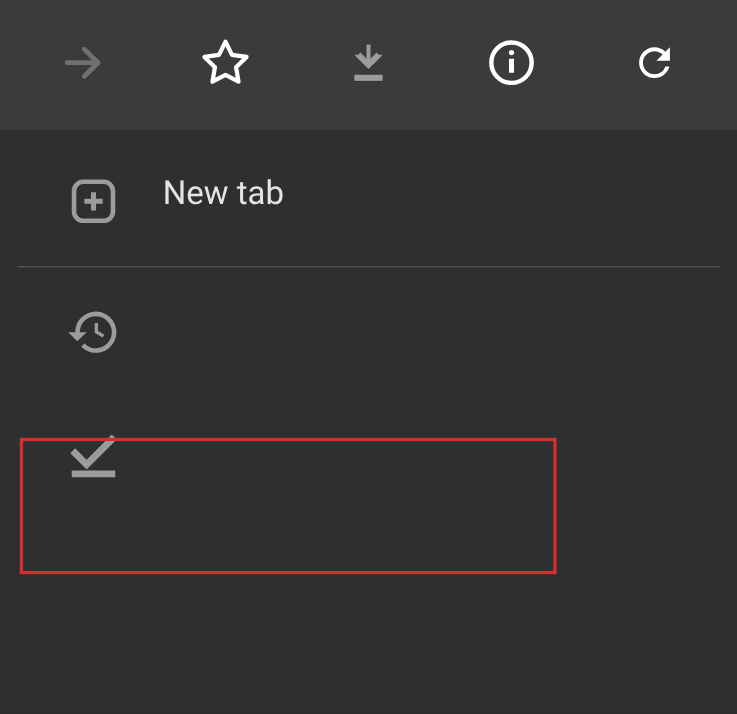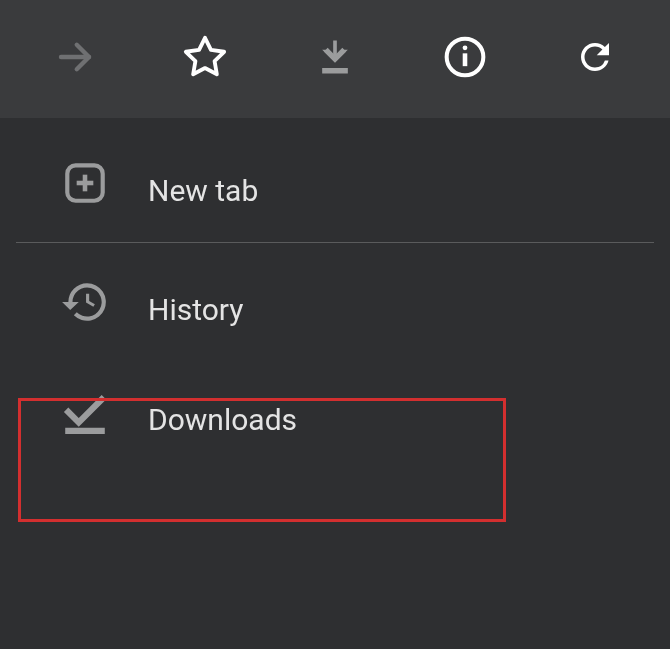--- a/index.html
+++ b/index.html
@@ -28,25 +28,24 @@
       display: flex;
       align-items: center;
       justify-content: center;
       cursor: pointer;
     }
     .menu-list {
       padding-top: 10px;
     }
     .menu-item {
       display: flex;
-      align-items: flex-end;
-      padding: 30px 40px;
+      align-items: flex-start;
+      padding: 30px 60px;
       cursor: pointer;
       position: relative;
-      margin-left: 20px;
     }
     .menu-icon {
       width: 50px;
       height: 50px;
       display: flex;
       align-items: center;
       justify-content: center;
       margin-right: 38px;
       flex-shrink: 0;
     }
@@ -135,28 +134,26 @@
 
   <div class="divider"></div>
 
   <div class="menu-item">
     <span class="menu-icon">
       <svg width="50" height="50" viewBox="0 0 24 24" fill="#9b9c9d">
         <path d="M13 3a9 9 0 0 0-9 9H1l3.9 3.9L9 12H6a7 7 0 1 1 2.05 4.95l-1.41 1.41A9 9 0 1 0 13 3z"></path>
         <path d="M12.5 8v4.25l3.5 2.08.75-1.23-2.75-1.6V8z"></path>
       </svg>
     </span>
-    <span class="menu-label">History</span>
   </div>
 
   <div class="menu-item">
     <span class="menu-icon">
       <svg width="50" height="50" viewBox="0 0 24 24" fill="none" stroke="#9b9c9d" stroke-width="3" stroke-linecap="square" stroke-linejoin="miter">
         <polyline points="4 12 9 17 20 6"></polyline>
         <line x1="4" y1="21" x2="20" y2="21"></line>
       </svg>
     </span>
-    <span class="menu-label">Downloads</span>
   </div>
 
 </div>
 
 <div class="highlight-box"></div>
 
 </body></html>

